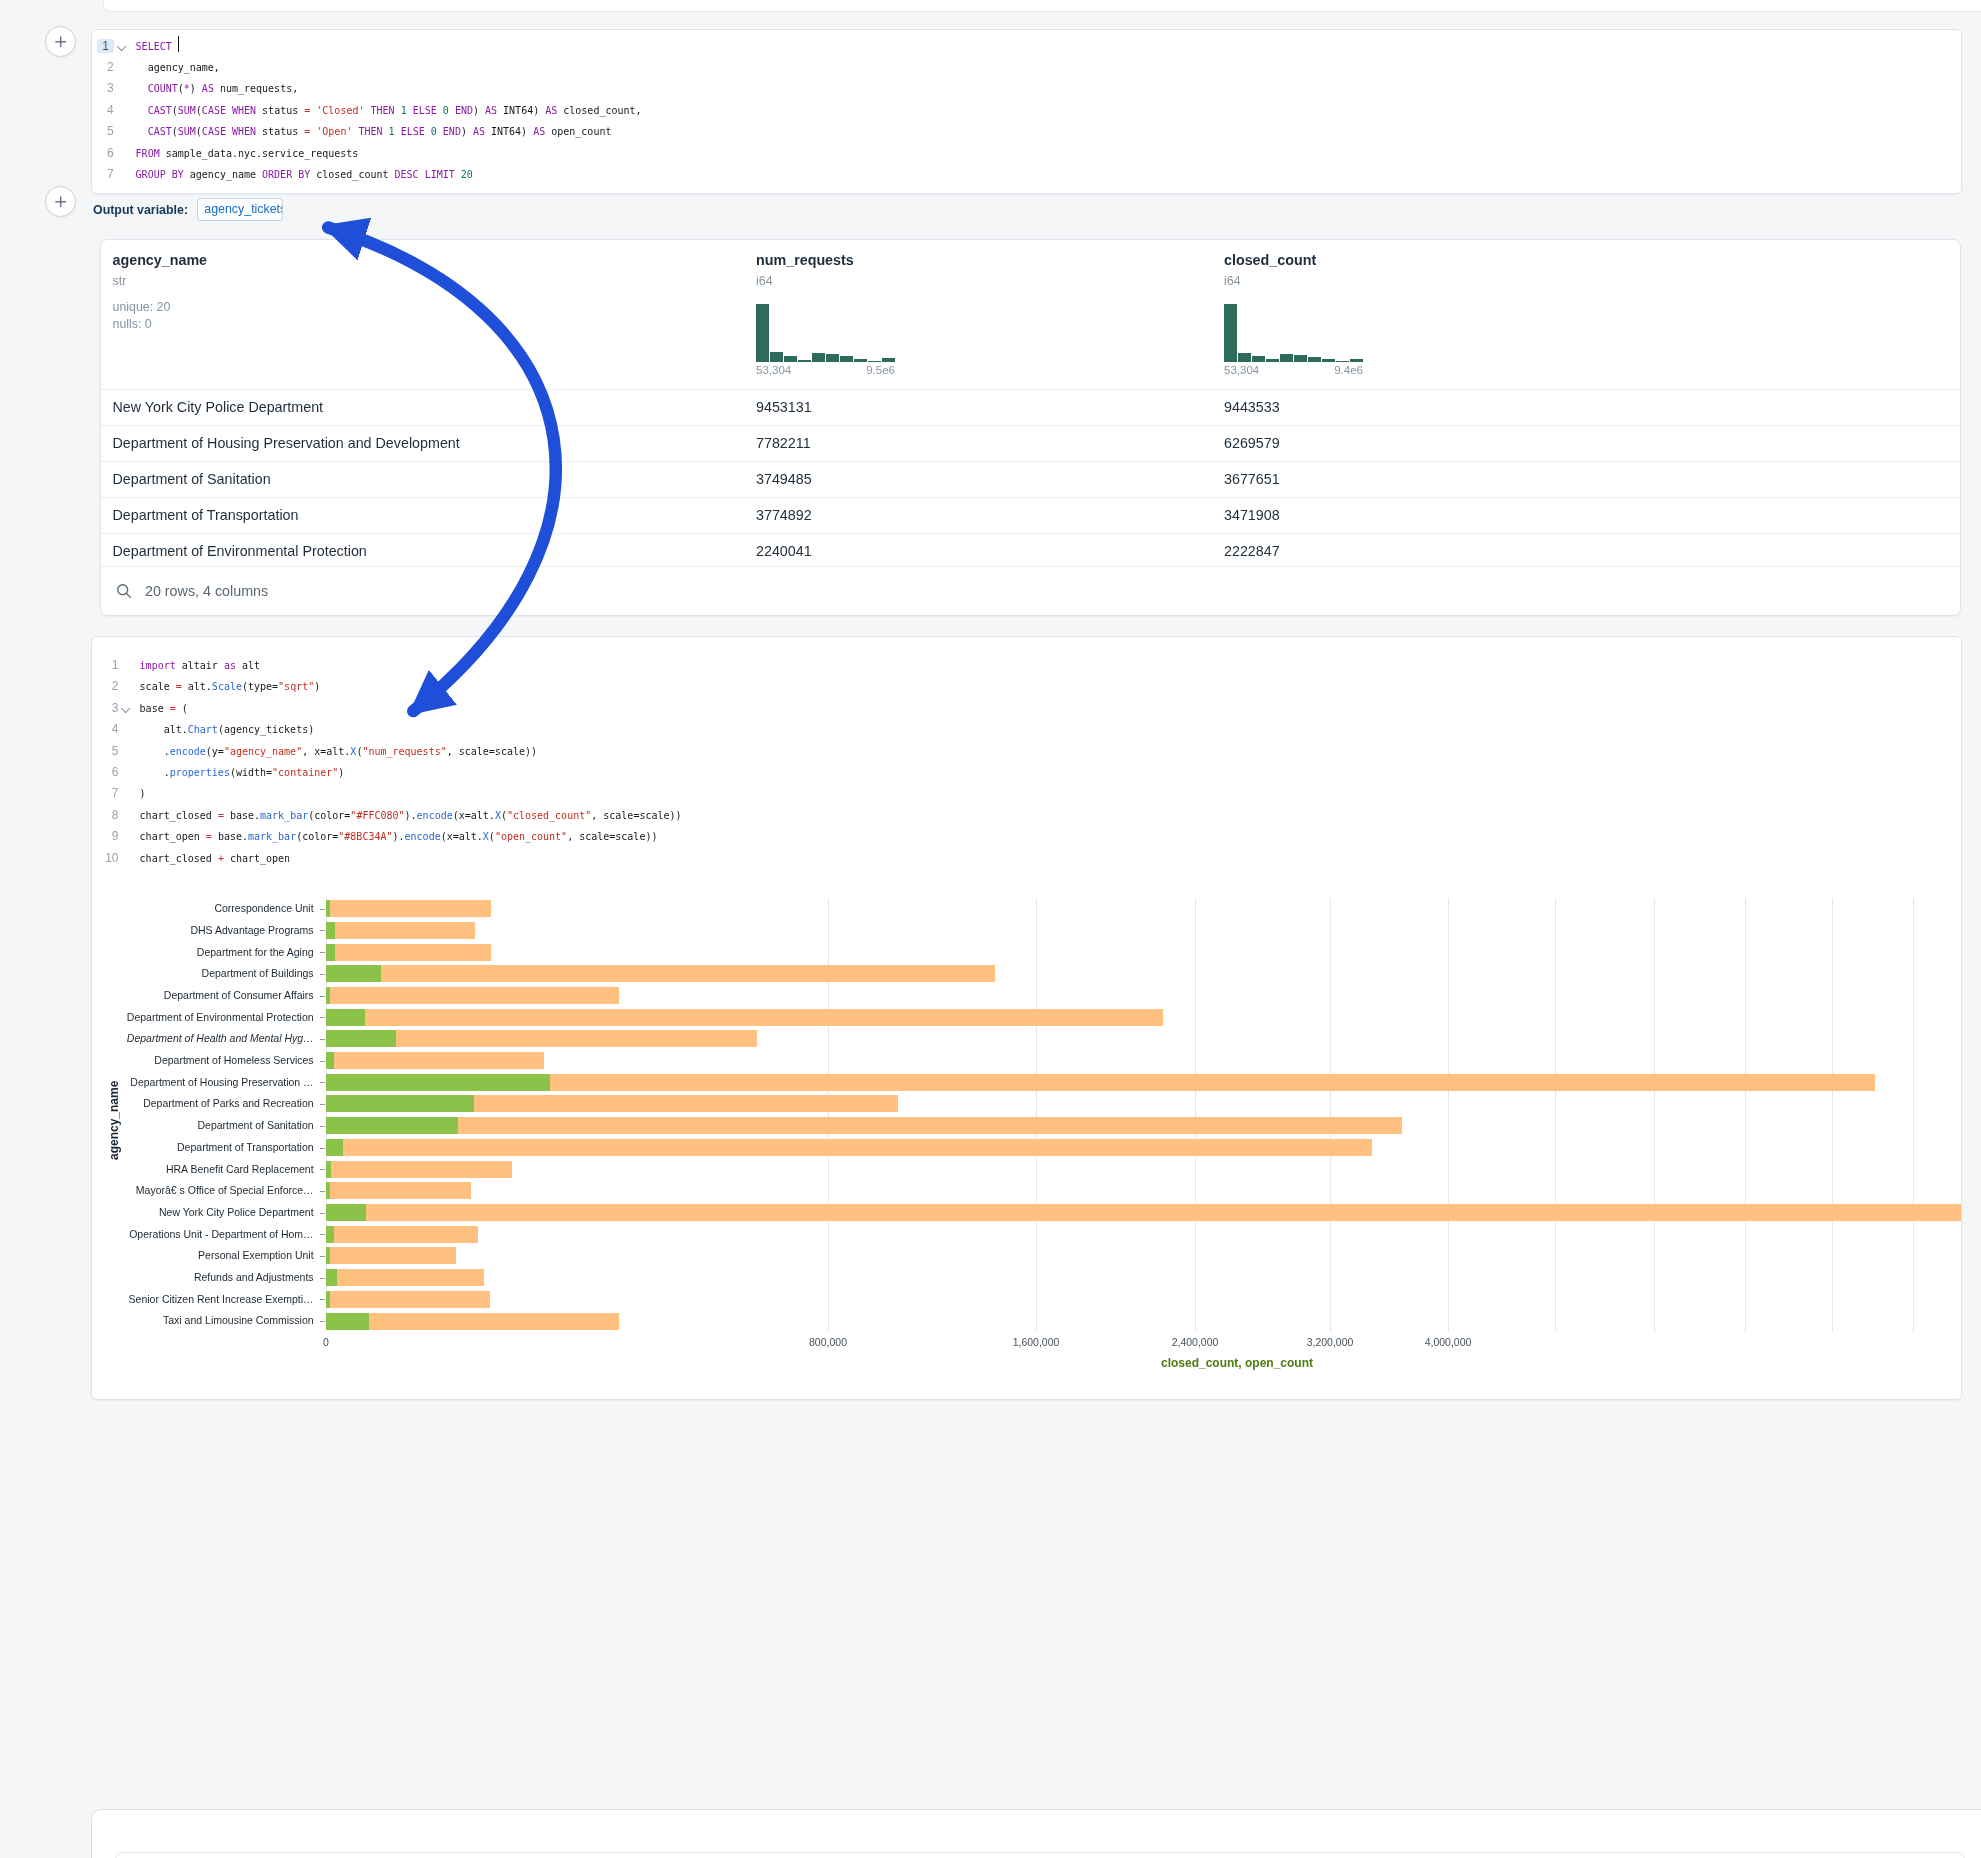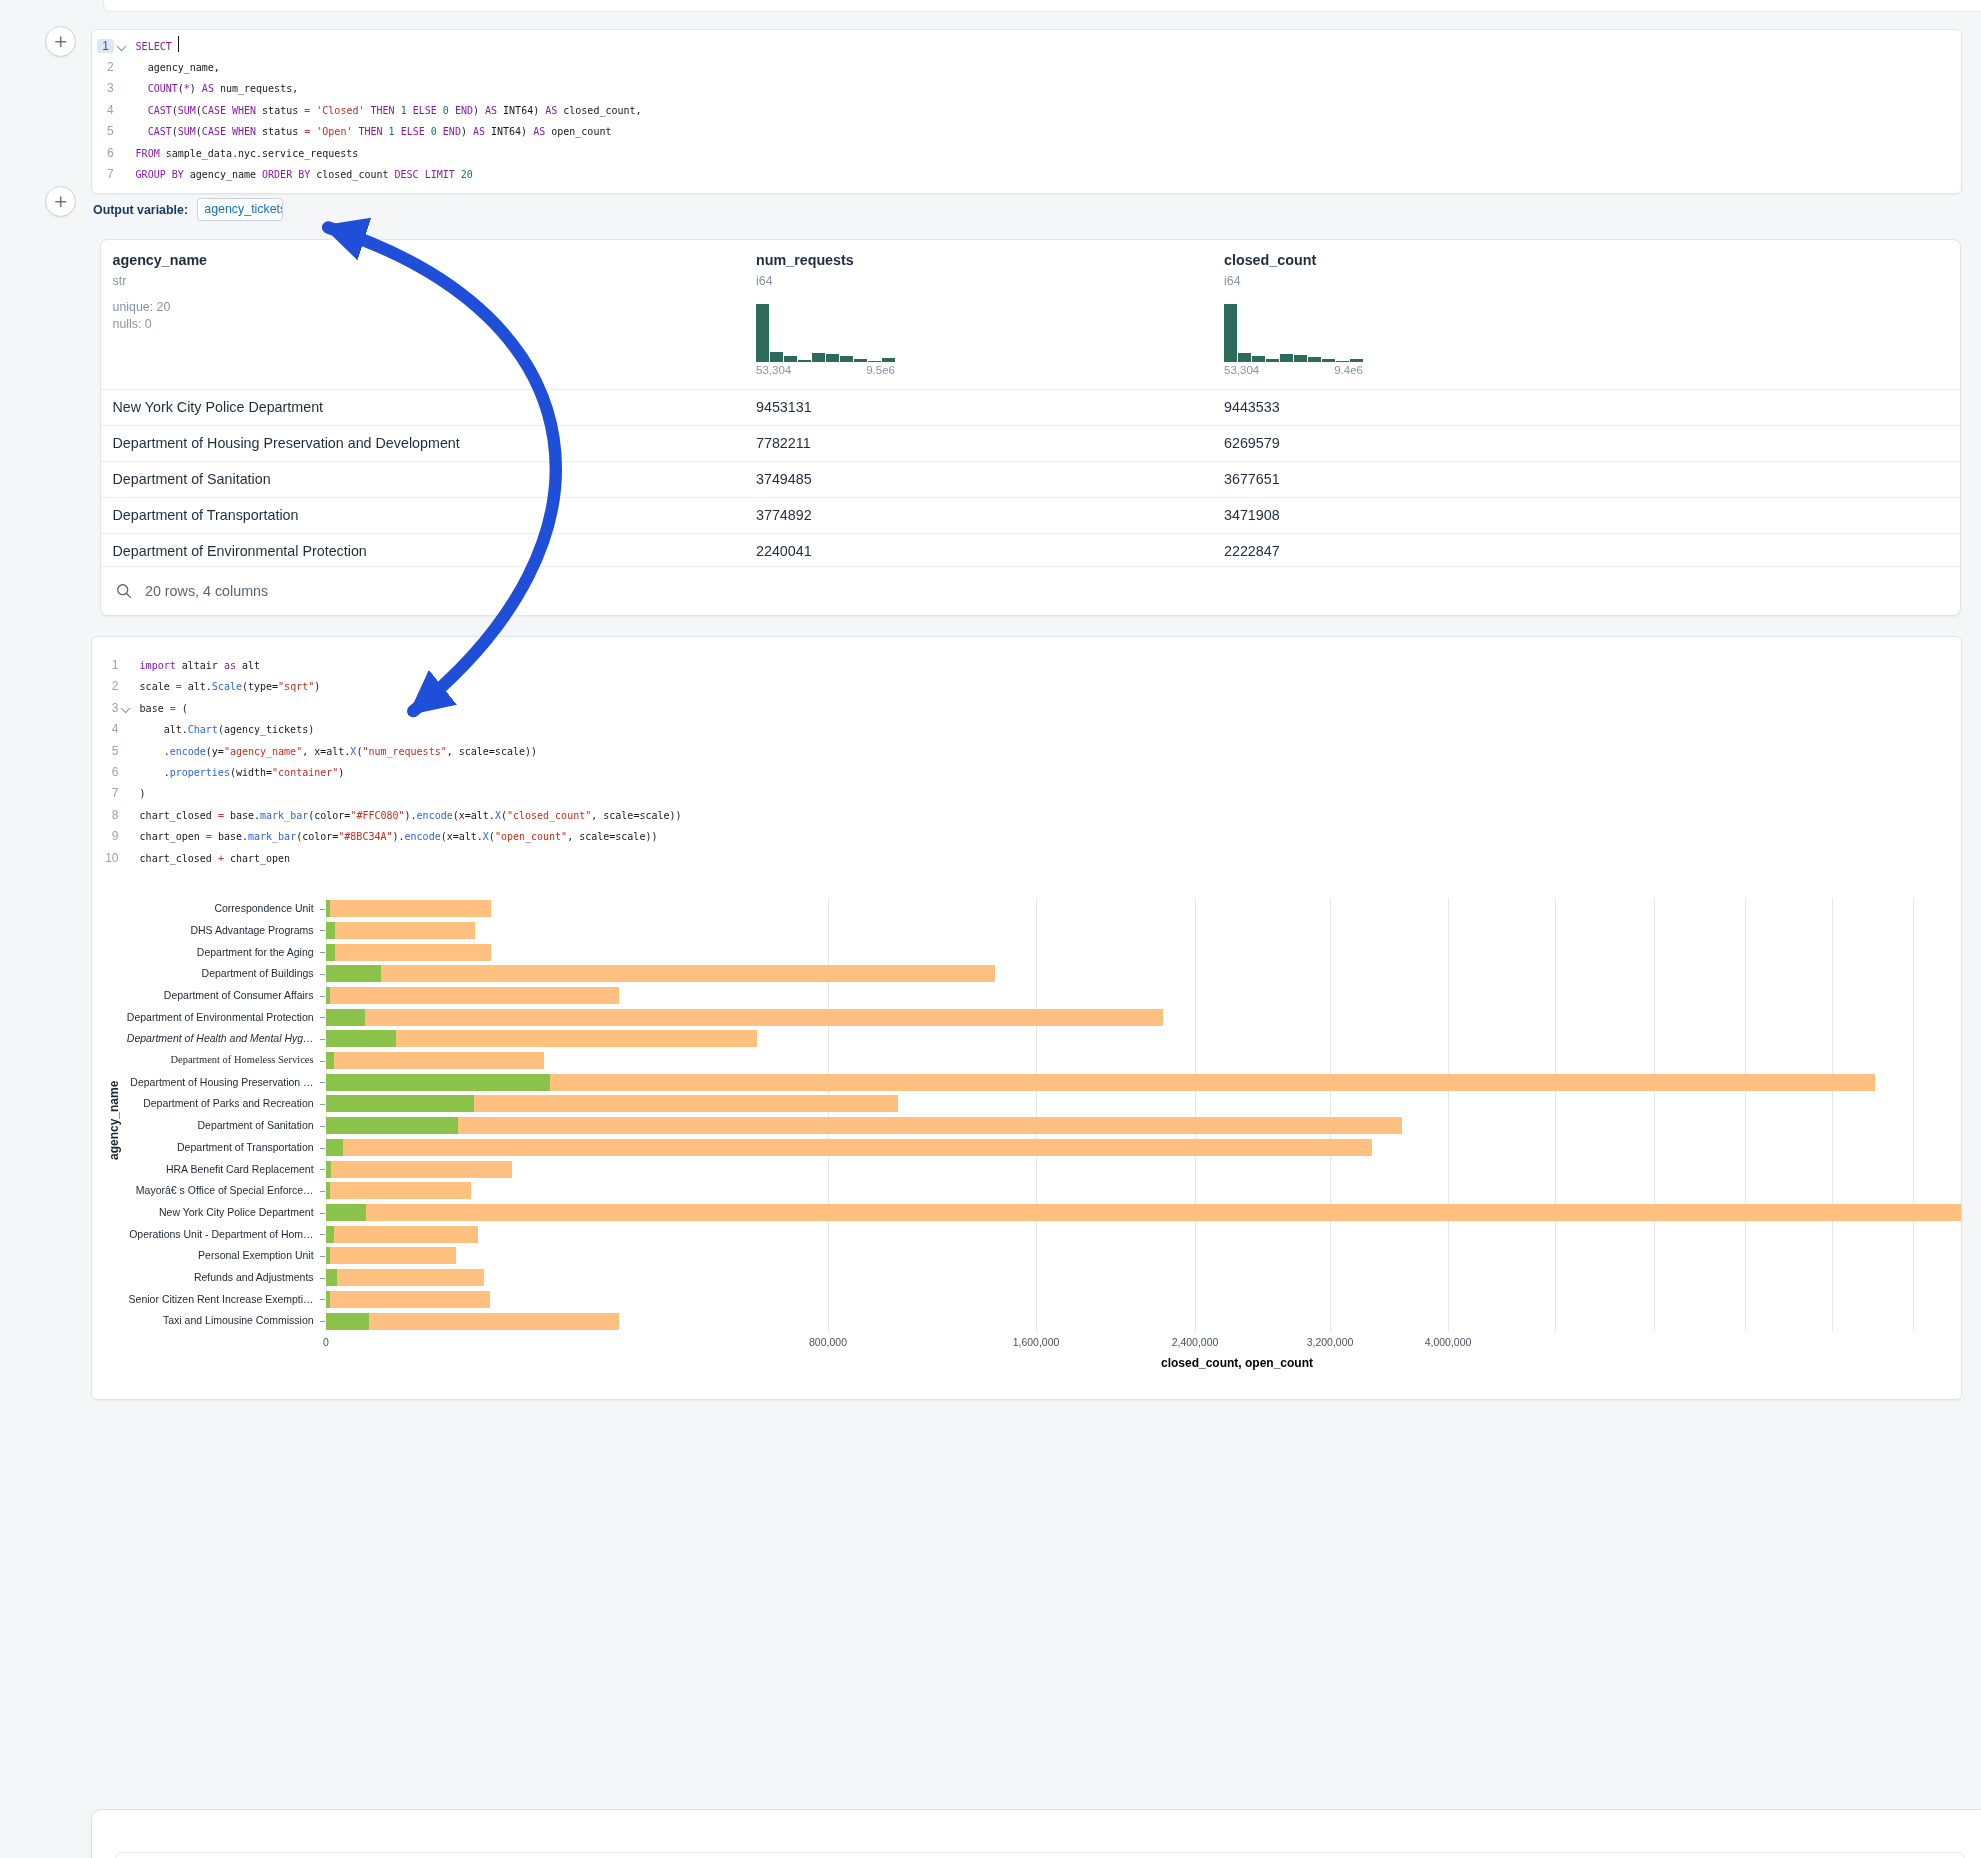--- a/index.html
+++ b/index.html
@@ -64,21 +64,21 @@
   #chart{position:absolute;left:0;top:258px;width:1869px;height:497px;}
   #ylabels{position:absolute;left:0;top:2.9px;width:234px;height:434px;}
   .ycat{position:absolute;left:0;right:12.4px;text-align:right;font-size:10.5px;color:#1d2731;white-space:nowrap;}
   .ytick{position:absolute;right:1px;width:4.8px;height:1px;background:#8e99a4;}
   #plot{position:absolute;left:234px;top:2.9px;width:1635px;height:434px;overflow:hidden;}
   .gridline{position:absolute;top:0;width:1px;height:434px;background:#e4e8ec;}
   .bar{position:absolute;height:17px;}
   #xlabels{position:absolute;left:0;top:441px;width:100%;height:15.3px;}
   .xlab{position:absolute;width:86px;text-align:center;font-size:10.5px;color:#49525a;}
   .x-title{position:absolute;left:858px;top:461px;width:574px;text-align:center;font-weight:bold;
-           font-size:12px;color:#000000;}
+           font-size:12px;color:#4d7c0f;}
   .y-title{position:absolute;left:15.3px;top:265px;transform:rotate(-90deg);transform-origin:0 0;
            font-weight:bold;font-size:12px;color:#1d2731;white-space:nowrap;}
 
   
   #bottom-bar{position:absolute;left:91px;top:1809px;width:1897px;height:57px;background:#fff;
               border:1px solid #d9dfe6;border-radius:9.6px 9.6px 0 0;}
   #bottom-inner{position:absolute;left:115px;top:1852px;width:1848px;height:9.6px;background:#fff;
                 border:1px solid #e3e8ee;border-bottom:none;border-radius:7.6px 7.6px 0 0;}
 
   .arrow-svg{position:absolute;left:0;top:0;pointer-events:none;z-index:50;}
@@ -229,21 +229,21 @@
           <div class="ycat" style="top: 48px;">Department for the Aging</div>
           <div class="ytick" style="top: 54px;"></div>
           <div class="ycat" style="top: 69px;">Department of Buildings</div>
           <div class="ytick" style="top: 76px;"></div>
           <div class="ycat" style="top: 91px;">Department of Consumer Affairs</div>
           <div class="ytick" style="top: 98px;"></div>
           <div class="ycat" style="top: 113px;">Department of Environmental Protection</div>
           <div class="ytick" style="top: 119px;"></div>
           <div class="ycat" style="top: 134px; font-style: italic;">Department of Health and Mental Hyg…</div>
           <div class="ytick" style="top: 141px;"></div>
-          <div class="ycat" style="top: 156px; font-family: Liberation Serif, serif;">Department of Homeless Services</div>
+          <div class="ycat" style="top: 156px;">Department of Homeless Services</div>
           <div class="ytick" style="top: 163px;"></div>
           <div class="ycat" style="top: 178px;">Department of Housing Preservation …</div>
           <div class="ytick" style="top: 184px;"></div>
           <div class="ycat" style="top: 199px;">Department of Parks and Recreation</div>
           <div class="ytick" style="top: 206px;"></div>
           <div class="ycat" style="top: 221px;">Department of Sanitation</div>
           <div class="ytick" style="top: 228px;"></div>
           <div class="ycat" style="top: 243px;">Department of Transportation</div>
           <div class="ytick" style="top: 250px;"></div>
           <div class="ycat" style="top: 265px;">HRA Benefit Card Replacement</div>

